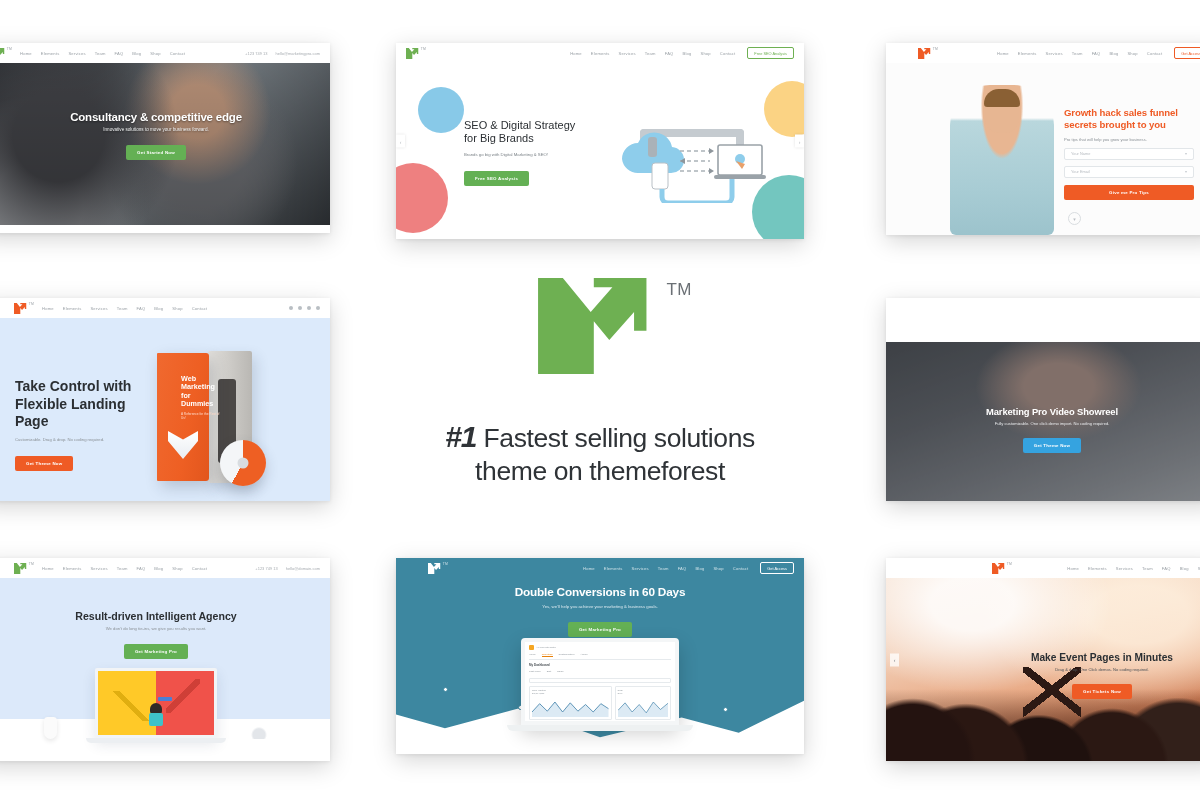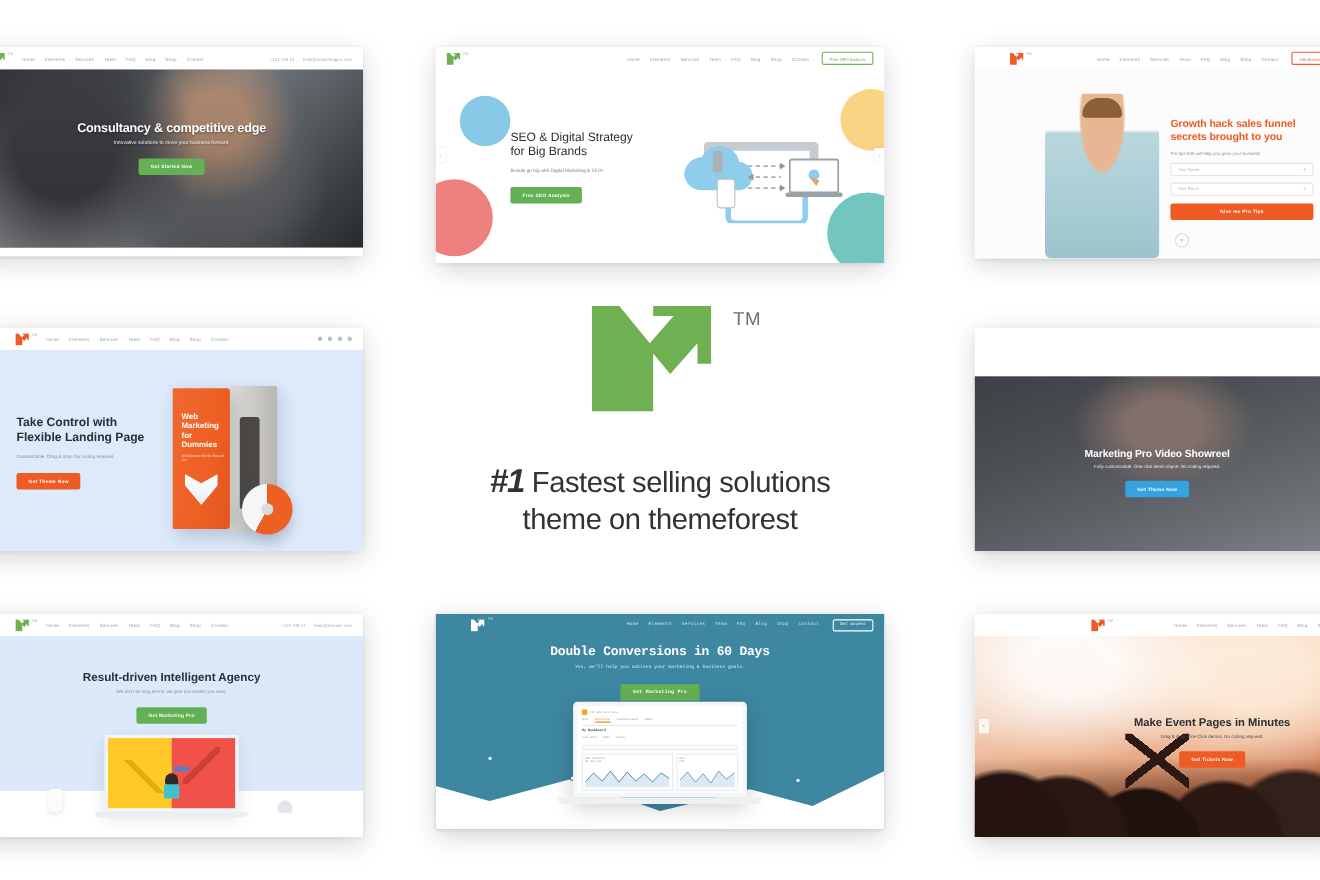--- a/index.html
+++ b/index.html
@@ -150,30 +150,30 @@
   #p-growth .scrollcircle {
     position:absolute; left:182px; bottom:10px;
     width:13px;height:13px;border-radius:50%;border:1px solid #d9dde0;
     display:flex;align-items:center;justify-content:center;color:#b9bec3;font-size:5px;
   }
 
   
   #p-landing { left:-18px; top:298px; width:348px; height:203px; }
   #p-landing .body { position:absolute; inset:20px 0 0 0; background:#dceafb; }
   #p-landing .copy { position:absolute; left:33px; top:60px; width:120px; }
-  #p-landing .h1 { font-size:11px; font-weight:bold; color:#2b2f33; line-height:1.26; }
+  #p-landing .h1 { font-size:14px; font-weight:bold; color:#2b2f33; line-height:1.26; }
   #p-landing .sub { font-size:4.2px; color:#8b9196; margin-top:6px; }
   #p-landing .btnwrap { margin-top:9px; }
   #p-landing .book {
     position:absolute; left:175px; top:35px; width:52px; height:128px;
     background:linear-gradient(100deg,#f0692f 0%, #ee5f23 60%, #e2561d 100%);
     border-radius:1px 3px 3px 1px;
     box-shadow:4px 6px 16px rgba(40,50,70,.22);
   }
-  #p-landing .book .bt { position:absolute; left:8px; top:22px; width:42px; }
+  #p-landing .book .bt { position:absolute; left:24px; top:22px; width:42px; }
   #p-landing .book .bt b { display:block; color:#fff; font-size:7.2px; line-height:1.18; font-weight:bold; }
   #p-landing .book .bt i { display:block; color:#ffd9c8; font-size:3.2px; margin-top:3px; font-style:normal; }
   #p-landing .book .heart {
     position:absolute; left:11px; bottom:22px; width:30px; height:28px;
     background:linear-gradient(180deg,#ffffff, #e9edf2);
     clip-path:polygon(50% 100%, 0 36%, 0 0, 50% 30%, 100% 0, 100% 36%);
   }
   #p-landing .pages {
     position:absolute; left:226px; top:33px; width:44px; height:132px;
     background:linear-gradient(90deg,#e4e2de,#cfcdc9 45%,#b9b7b3);
@@ -253,21 +253,21 @@
   #p-agency .vase {
     position:absolute; left:62px; bottom:22px; width:13px; height:22px;
     background:#fbfbfb; border-radius:4px 4px 7px 7px; box-shadow:0 2px 5px rgba(0,0,0,.1);
   }
   #p-agency .plant {
     position:absolute; right:62px; bottom:22px; width:18px; height:14px;
     background:radial-gradient(circle at 50% 70%, #e3e6ea 0 45%, rgba(227,230,234,0) 60%);
   }
 
   
-  #p-convert { left:396px; top:558px; width:408px; height:196px;font-family:Liberation Mono, monospace; }
+  #p-convert { left:396px; top:558px; width:408px; height:196px; }
   #p-convert .body { position:absolute; inset:0; background:#3d87a0; overflow:hidden; }
   #p-convert .mountain {
     position:absolute; left:0; right:0; bottom:0; height:76px; background:#fff;
     clip-path:polygon(0 48%, 12% 66%, 30% 40%, 50% 78%, 70% 52%, 84% 72%, 100% 30%, 100% 100%, 0 100%);
   }
   #p-convert .dot {
     position:absolute; width:5px;height:5px;border-radius:50%;
     background:#fff; border:1px solid #3d87a0;
   }
   #p-convert .hero { position:absolute; z-index:4; left:0;right:0; top:27px; text-align:center; color:#fff; }

